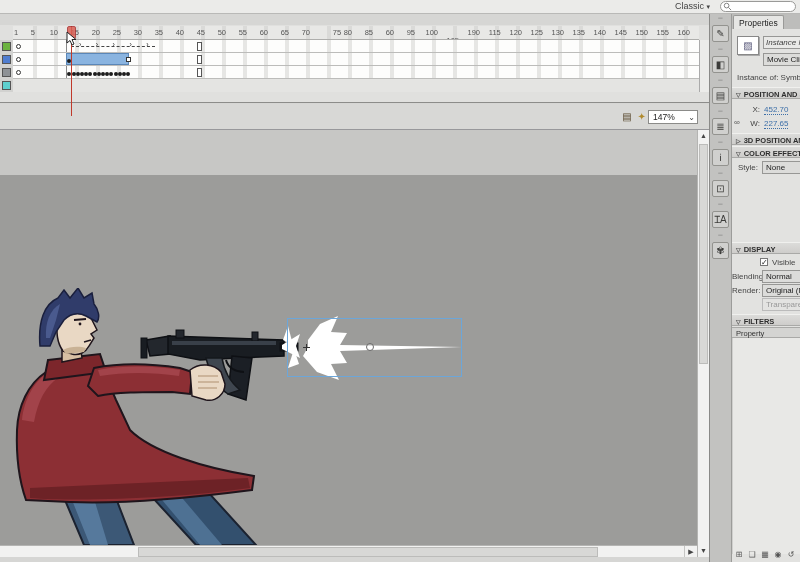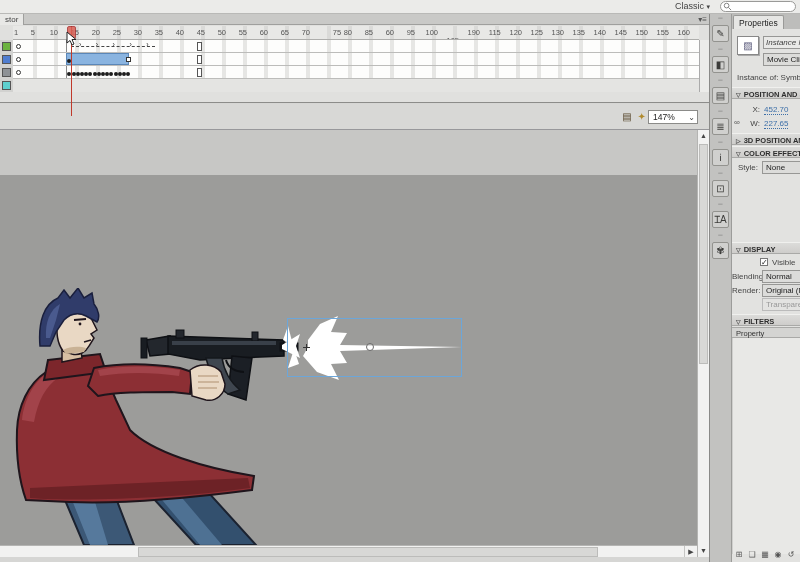--- a/index.html
+++ b/index.html
@@ -127,24 +127,20 @@
     </div>
     <div class="searchbox">
       <svg width="9" height="9" viewBox="0 0 10 10">
         <circle cx="4" cy="4" r="2.6" fill="none" stroke="#777" stroke-width="1"></circle>
         <line x1="6" y1="6" x2="9" y2="9" stroke="#777" stroke-width="1"></line>
       </svg>
       <span></span>
     </div>
   </div>
 
-  <div class="tabstrip">
-    <div class="doctab">stor</div>
-    <div class="tl-menu-ic">▾≡</div>
-  </div>
 
   <div class="timeline">
     <div class="ruler" id="ruler">
         <span style="left: -5px;">1</span>
         <span style="left: 11.8px;">5</span>
         <span style="left: 32.8px;">10</span>
         <span style="left: 53.8px;">15</span>
         <span style="left: 74.8px;">20</span>
         <span style="left: 95.8px;">25</span>
         <span style="left: 116.8px;">30</span>

